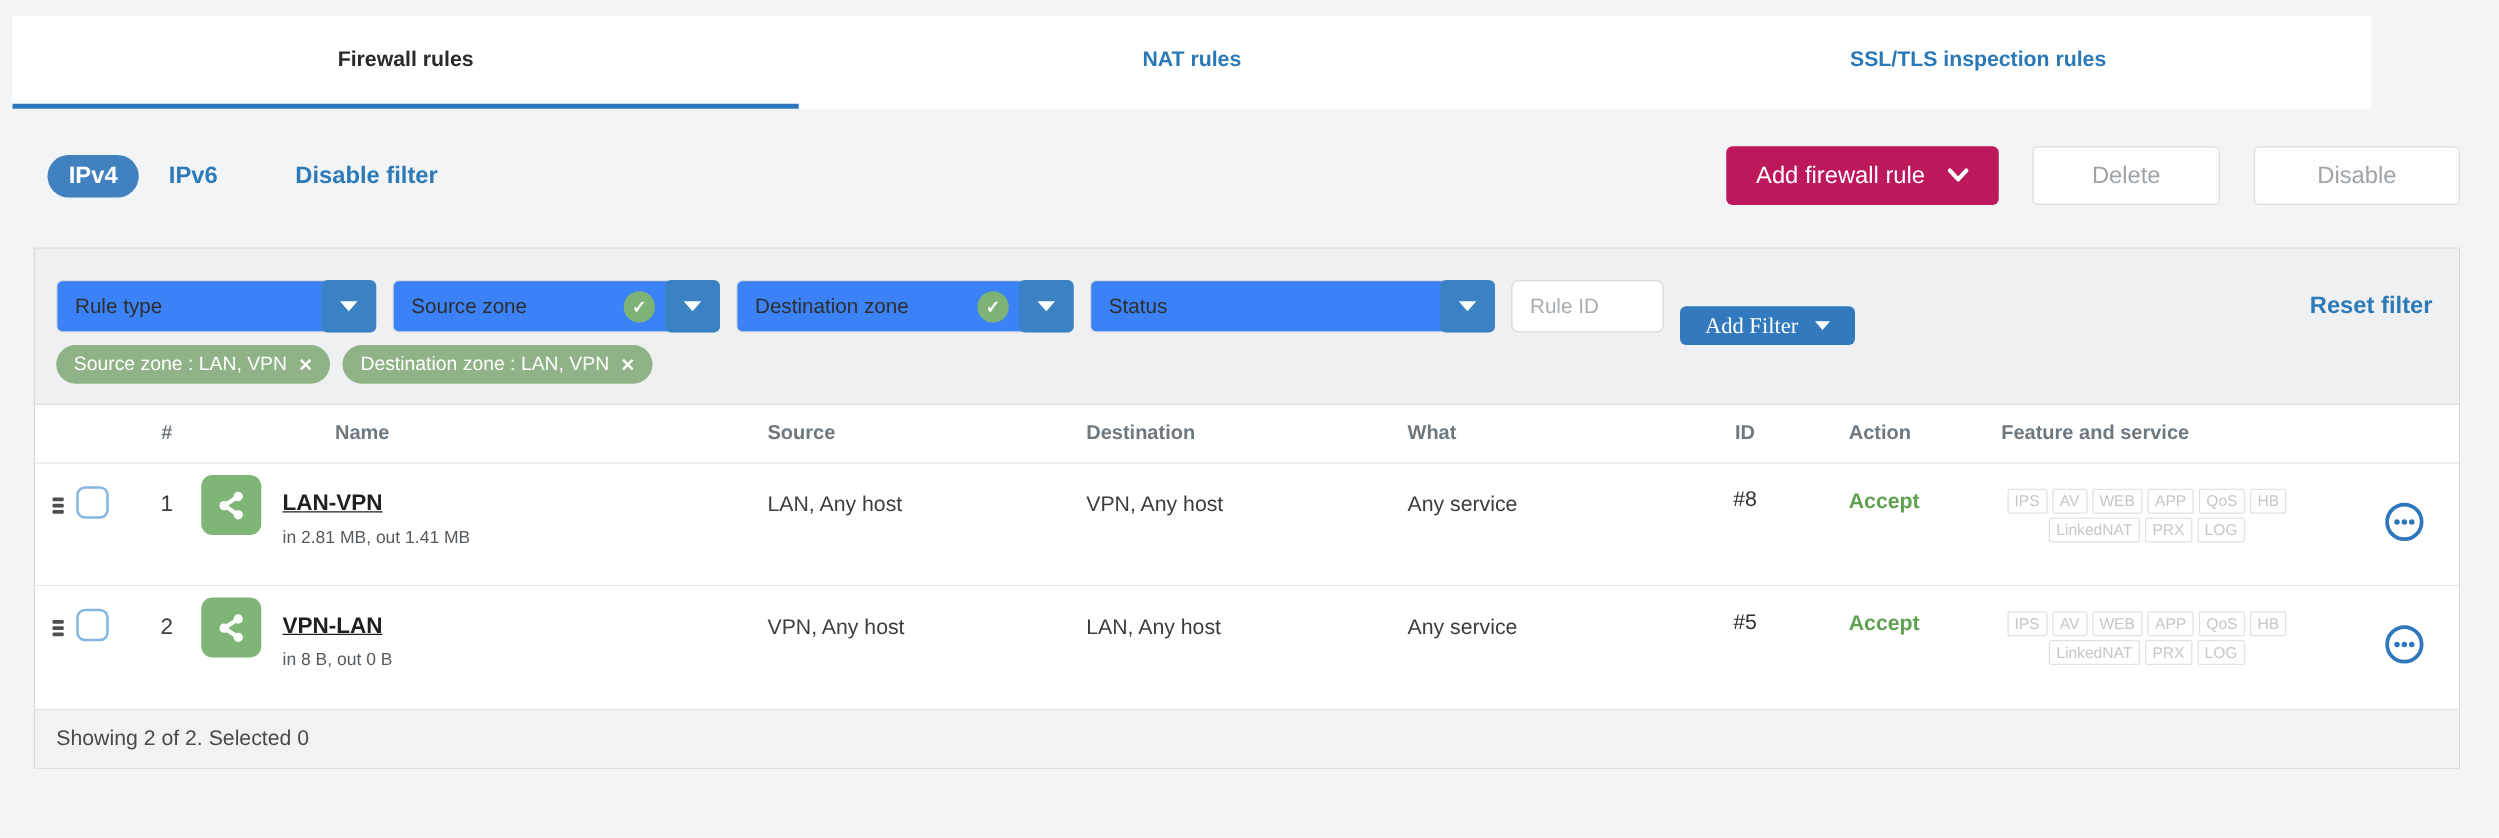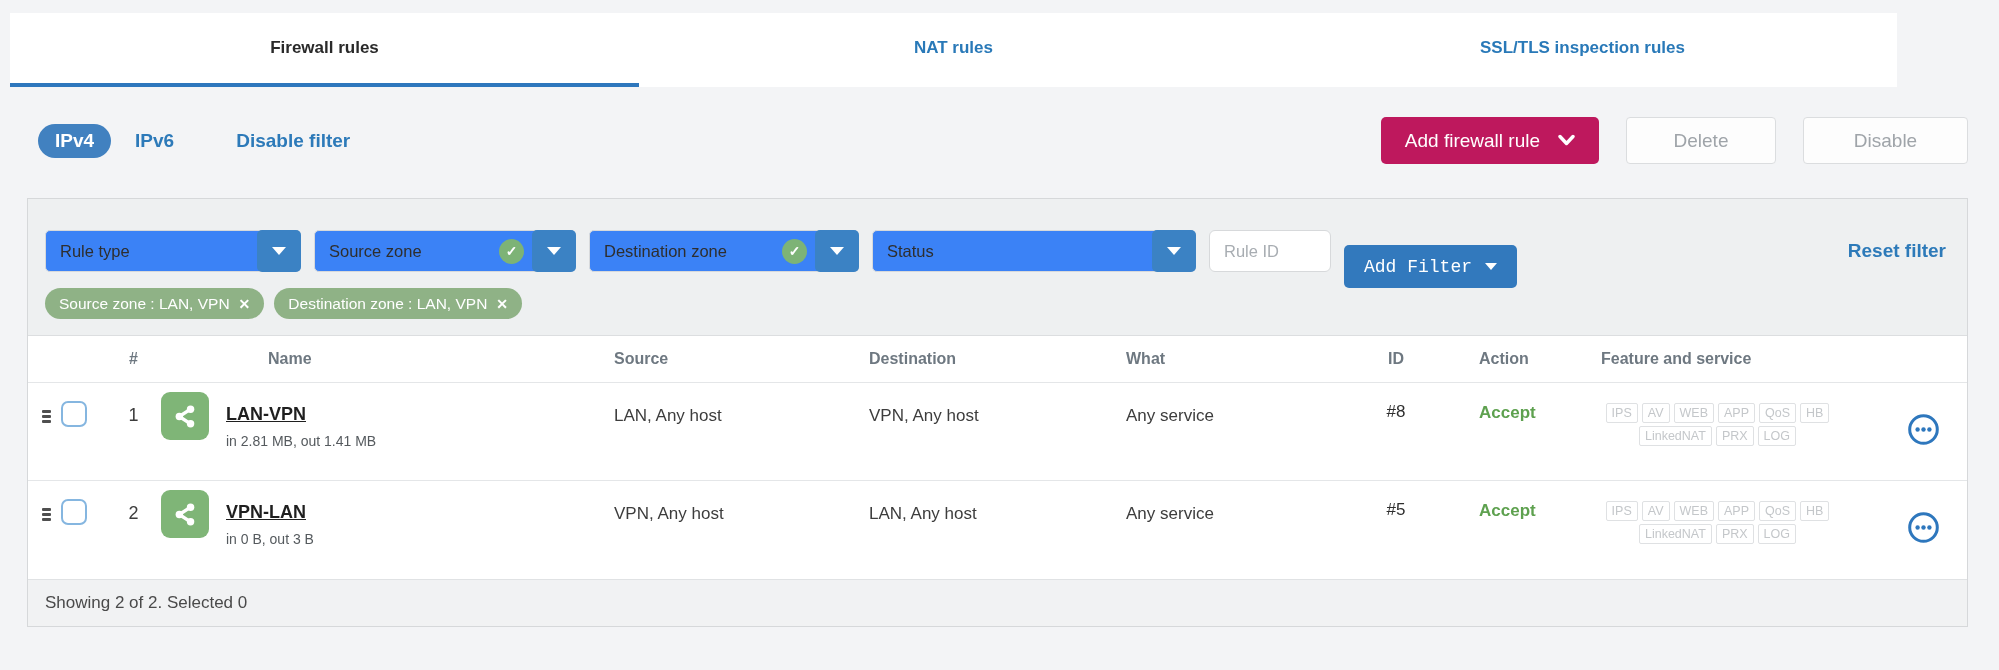--- a/index.html
+++ b/index.html
@@ -103,22 +103,22 @@
   }
   .rule-id-input {
     width:122px; height:42px;
     border:1px solid #d7d9db; border-radius:6px;
     padding:0 14px; font-size:16.5px; font-family:inherit; color:#333;
     background:#fff; outline:none;
   }
   .rule-id-input::placeholder { color:#a8adb2; }
   .btn-addfilter {
     background:#3279bd; color:#fff; border:none;
-    height:43px; padding:0 20px; border-radius:5px;
-    font-size:18px; font-family:Liberation Mono, monospace;
+    height:31px; padding:0 20px; border-radius:5px;
+    font-size:18px; font-family:Liberation Serif, serif;
     display:flex; align-items:center; gap:13px; cursor:pointer;margin-top:31px;
   }
   .btn-addfilter .tri-down { border-top-width:7px; border-left-width:6px; border-right-width:6px; }
   .reset-filter { margin-left:auto; color:#2d7ab9; font-size:19px; font-weight:700; cursor:pointer; padding-right:4px; }
 
   .chips-row { display:flex; gap:10px; }
   .chip {
     background:#8fb286; color:#fff;
     height:31px; border-radius:16px;
     padding:0 14px; font-size:15.5px;
@@ -351,21 +351,21 @@
       <svg width="27" height="27" viewBox="0 0 24 24">
         <path d="M6.5 12 L16.5 5.5 M6.5 12 L16.5 18.5" stroke="#ffffff" stroke-width="3" fill="none"></path>
         <circle cx="16.5" cy="5.5" r="3.3" fill="#ffffff"></circle>
         <circle cx="6.5" cy="12" r="3.3" fill="#ffffff"></circle>
         <circle cx="16.5" cy="18.5" r="3.3" fill="#ffffff"></circle>
       </svg>
     </div>
         </div>
     <div class="c-name">
       <span class="rule-name">VPN-LAN</span>
-      <div class="rule-traffic">in 0 B, out 3 B</div>
+      <div class="rule-traffic">in 8 B, out 0 B</div>
     </div>
     <div class="c-text">VPN, Any host</div>
     <div class="c-text">LAN, Any host</div>
     <div class="c-text">Any service</div>
     <div class="c-id">#5</div>
     <div class="c-act">Accept</div>
     <div class="c-feat">
       <div class="badge-line">
             <span class="badge">IPS</span>
             <span class="badge">AV</span>

